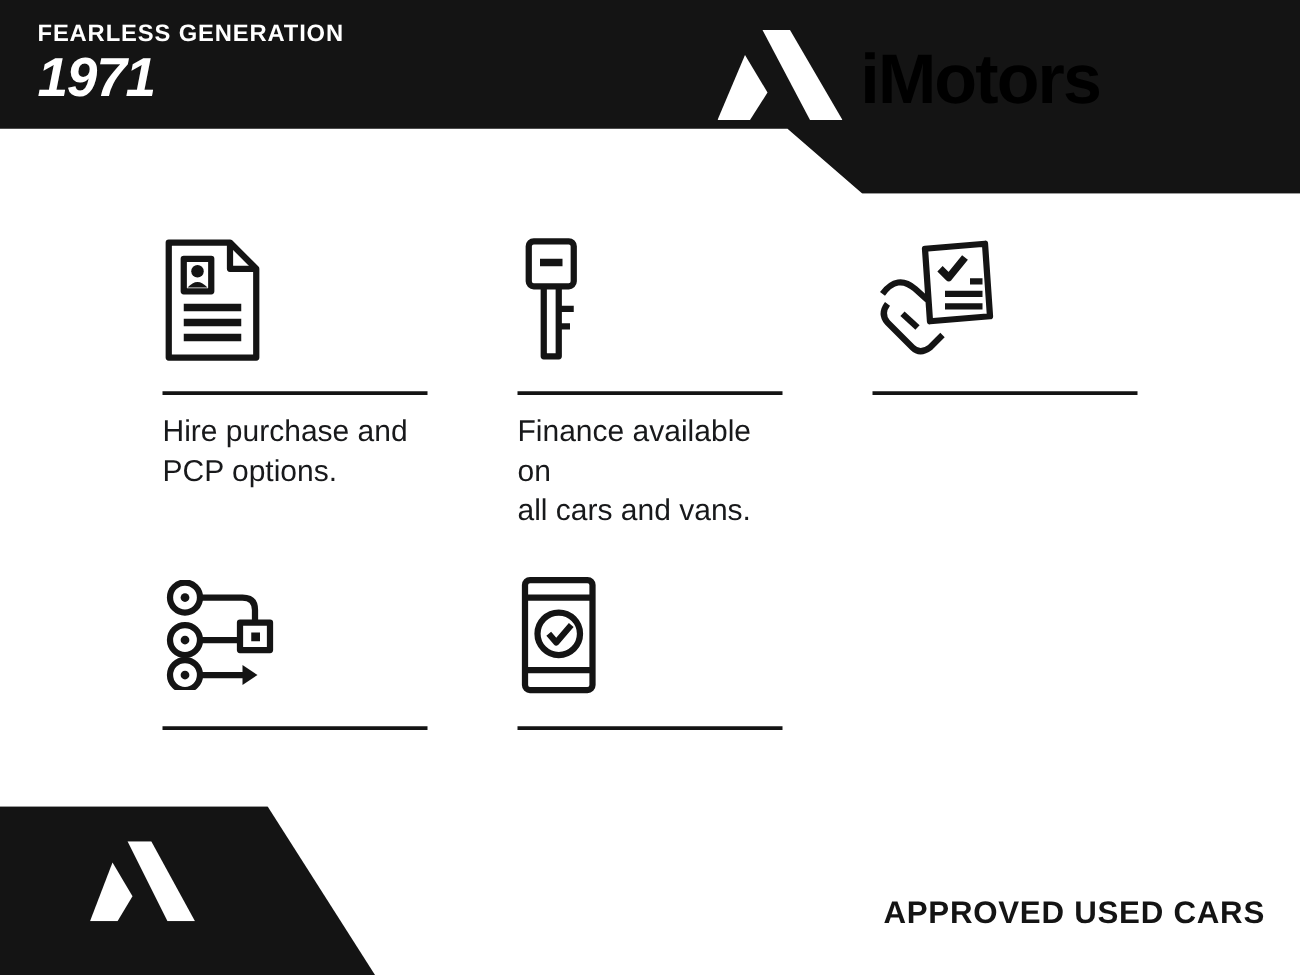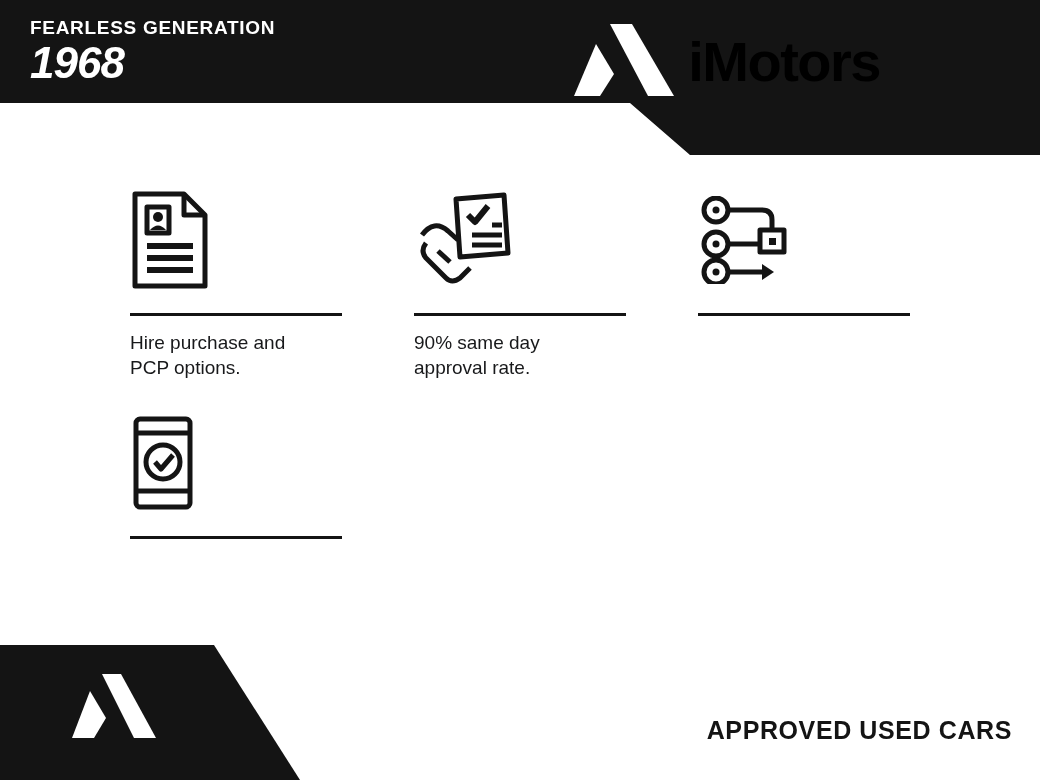--- a/index.html
+++ b/index.html
@@ -92,21 +92,21 @@
     justify-content: flex-start;
     padding-left: 2px;
   }
   .cell-rule {
     border-top: 3px solid #141414;
     margin-top: 18px;
     margin-bottom: 14px;
     width: 212px;
   }
   .cell-text {
-    font-size: 19px;
+    font-size: 24px;
     line-height: 1.32;
     color: #18191b;
     white-space: pre-line;
   }
 
   
   .footer-shape {
     position: absolute;
     left: 0;
     bottom: 0;
@@ -133,21 +133,21 @@
 </head>
 <body>
 
 <div class="page">
 
   <div class="header">
     <div class="header-bg"></div>
 
     <div class="header-left">
       <div class="fearless">FEARLESS GENERATION</div>
-      <div class="year">1968</div>
+      <div class="year">1971</div>
     </div>
 
     <div class="brand">
       <span>
         <svg width="100" height="72" viewBox="0 0 100 72" aria-hidden="true">
           <polygon points="36,0 58,0 100,72 74,72" fill="#ffffff"></polygon>
           <polygon points="22,20 40,50 26,72 0,72" fill="#ffffff"></polygon>
         </svg>
       </span>
       <span class="brand-name">iMotors</span>
@@ -167,37 +167,49 @@
           <path d="M15 55 H61" stroke-width="6"></path>
           <path d="M15 67 H61" stroke-width="6"></path>
           <path d="M15 79 H61" stroke-width="6"></path>
         </svg>
       </div>
       <div class="cell-rule"></div>
       <div class="cell-text">Hire purchase and
 PCP options.</div>
     </div>
 
+    <div class="cell">
+      <div class="cell-icon">
+        <svg width="50" height="100" viewBox="0 0 50 100" fill="none" stroke="#141414" stroke-width="5" stroke-linejoin="round" aria-hidden="true">
+          <rect x="7" y="3" width="36" height="36" rx="4"></rect>
+          <rect x="16" y="17" width="18" height="6" fill="#141414" stroke="none"></rect>
+          <path d="M19 39 V95 H31 V39"></path>
+          <path d="M31 57 H43"></path>
+          <path d="M31 71 H40"></path>
+        </svg>
+      </div>
+      <div class="cell-rule"></div>
+      <div class="cell-text">Finance available on
+all cars and vans.</div>
+    </div>
 
     <div class="cell">
       <div class="cell-icon">
         <svg width="100" height="98" viewBox="0 0 100 98" fill="none" stroke="#141414" stroke-width="5" stroke-linejoin="round" aria-hidden="true">
           <path d="M40 8 L88 4 L92 62 L44 66 Z"></path>
           <path d="M52 24 l7 7 l13 -16" stroke-width="6"></path>
           <path d="M76 34 H86" stroke-width="5"></path>
           <path d="M56 44 H86" stroke-width="5"></path>
           <path d="M56 54 H86" stroke-width="5"></path>
           <path d="M10 52 q-6 8 0 15 l20 20 q6 6 14 0 l10 -10"></path>
           <path d="M6 44 q12 -16 26 -4 l10 9"></path>
           <path d="M22 60 l12 11"></path>
         </svg>
       </div>
       <div class="cell-rule"></div>
-      <div class="cell-text">90% same day
-approval rate.</div>
     </div>
 
 
     <div class="cell">
       <div class="cell-icon">
         <svg width="96" height="88" viewBox="0 0 96 88" fill="none" stroke="#141414" stroke-width="5" stroke-linejoin="round" aria-hidden="true">
           <circle cx="16" cy="14" r="12"></circle>
           <circle cx="16" cy="14" r="3.5" fill="#141414" stroke="none"></circle>
           <path d="M28 14 H62 q10 0 10 10 v10"></path>
           <rect x="60" y="34" width="24" height="22"></rect>

